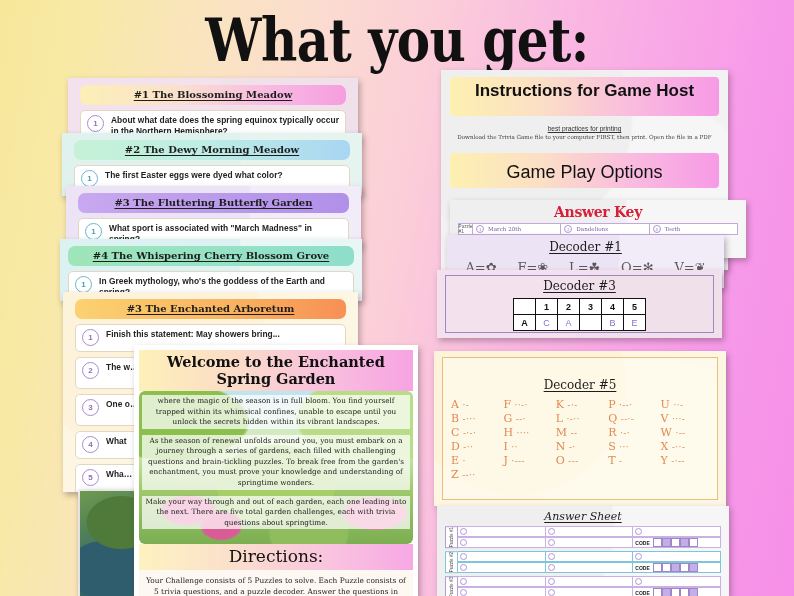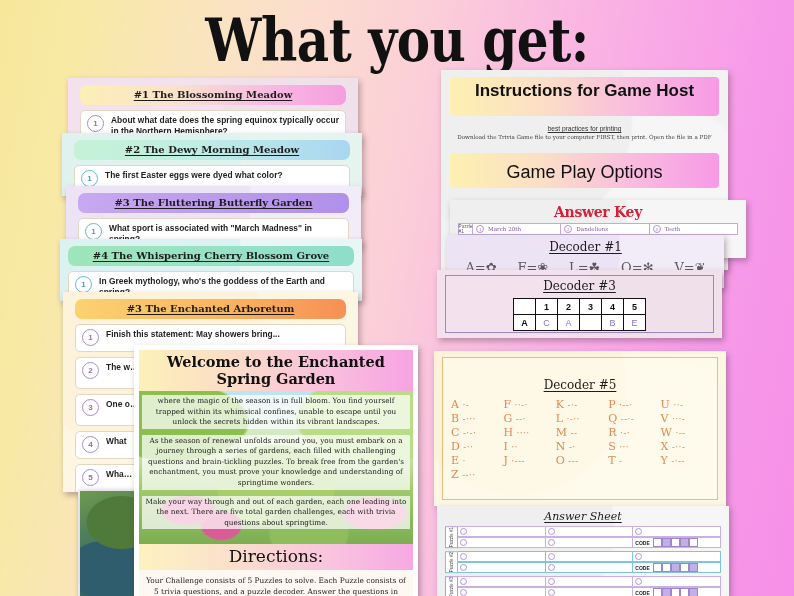--- a/index.html
+++ b/index.html
@@ -109,20 +109,21 @@
       radial-gradient(ellipse at 18% 78%, #e26aa0 0 8%, transparent 9%),
       radial-gradient(ellipse at 30% 88%, #d95c96 0 7%, transparent 8%),
       radial-gradient(ellipse at 86% 80%, #e87fae 0 9%, transparent 10%),
       radial-gradient(ellipse at 62% 92%, #8fbd5d 0 16%, transparent 17%),
       radial-gradient(ellipse at 50% 62%, #a6cf6a 0 30%, transparent 31%),
       radial-gradient(ellipse at 12% 20%, #8cc04e 0 22%, transparent 23%),
       radial-gradient(ellipse at 88% 18%, #b9dd86 0 24%, transparent 25%),
       linear-gradient(180deg,#bfe3f1 0%,#d7ecb6 34%,#9fca6c 64%,#7cae52 100%);
     padding: 4px 3px;
     font-family: "DejaVu Serif","Liberation Serif",serif;
+    border-radius: 6px;
   }
   .w-para {
     background: rgba(255,255,255,.72);
     color: #1b1b1b;
     font-size: 7.3px;
     line-height: 1.45;
     text-align: center;
     padding: 1px 3px;
     margin-bottom: 6px;
   }

